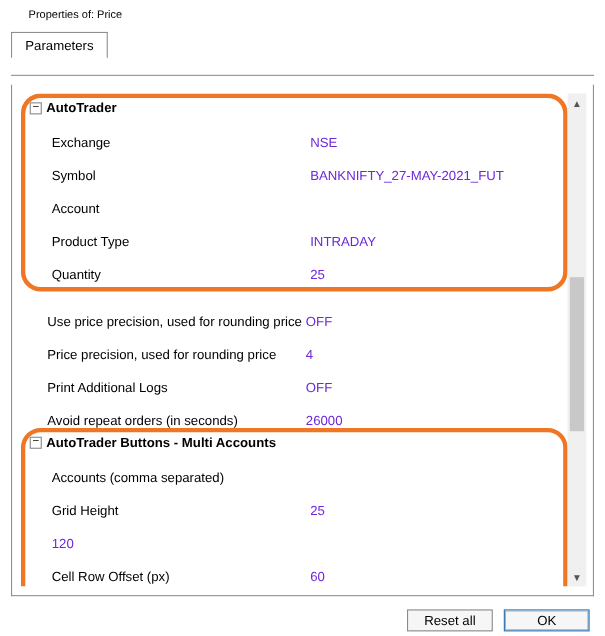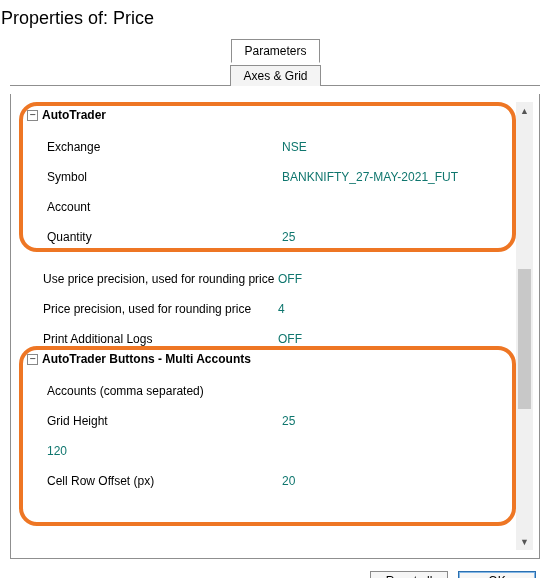--- a/index.html
+++ b/index.html
@@ -7,29 +7,28 @@
     margin: 0; padding: 0;
     width: 550px; height: 578px;
     font-family: "Segoe UI", Tahoma, sans-serif;
     font-size: 12px;
     background: #fff;
     color: #000;
     overflow: hidden;
   }
   .window { width: 550px; height: 578px; position: relative; }
   .title {
-    padding: 8px 10px 4px 1px;
-    font-size: 18px;
+    padding: 8px 10px 4px 26px;
+    font-size: 10px;
   }
   .tabstrip {
     display: flex;
-    align-items: center;
-    padding: 6px 10px 0 10px;
-    position: relative;
-    flex-direction: column;
+    align-items: flex-start;
+    padding: 6px 10px 16px 10px;
+    position: relative;
   }
   .tabstrip::after {
     content: "";
     position: absolute;
     left: 10px; right: 10px; bottom: 0;
     border-bottom: 1px solid #8f8f8f;
     z-index: 0;
   }
   .tab {
     border: 1px solid #8f8f8f;
@@ -124,21 +123,21 @@
     align-items: flex-end;
     min-height: 30px;
     padding-left: 20px;
   }
   .row .label {
     width: 235px;
     flex: none;
   }
   .row .value {
     flex: 1;
-    color: #0f766e;
+    color: #6d28d9;
   }
   .callout {
     border: 4px solid #ee7624;
     border-radius: 18px;
     padding: 0 4px 4px 4px;
     margin-bottom: 4px;
   }
   .callout.first { margin-top: 0; }
   .plain-section {
     padding: 0 1px 0 4px;
@@ -169,21 +168,20 @@
 <body>
 
 <div class="window">
 
   <div class="title">
     <span>Properties of: </span><span>Price</span>
   </div>
 
   <div class="tabstrip">
     <div class="tab active">Parameters</div>
-    <div class="tab inactive">Axes &amp; Grid</div>
   </div>
 
   <div class="panel-outer">
     <div class="scrollwrap">
       <div class="content">
 
         <div class="callout first">
           <div class="group">
             <div class="group-header">
               <span class="toggle">−</span>
@@ -194,38 +192,46 @@
               <span class="value">NSE</span>
             </div>
             <div class="row">
               <span class="label">Symbol</span>
               <span class="value">BANKNIFTY_27-MAY-2021_FUT</span>
             </div>
             <div class="row">
               <span class="label">Account</span>
             </div>
             <div class="row">
+              <span class="label">Product Type</span>
+              <span class="value">INTRADAY</span>
+            </div>
+            <div class="row">
               <span class="label">Quantity</span>
               <span class="value">25</span>
             </div>
           </div>
         </div>
 
         <div class="plain-section">
           <div class="row">
             <span class="label">Use price precision, used for rounding price</span>
             <span class="value">OFF</span>
           </div>
           <div class="row">
             <span class="label">Price precision, used for rounding price</span>
             <span class="value">4</span>
           </div>
           <div class="row">
             <span class="label">Print Additional Logs</span>
             <span class="value">OFF</span>
+          </div>
+          <div class="row">
+            <span class="label">Avoid repeat orders (in seconds)</span>
+            <span class="value">26000</span>
           </div>
         </div>
 
         <div class="callout">
           <div class="group">
             <div class="group-header">
               <span class="toggle">−</span>
               <span class="group-title">AutoTrader Buttons - Multi Accounts</span>
             </div>
             <div class="row">
@@ -233,21 +239,21 @@
             </div>
             <div class="row">
               <span class="label">Grid Height</span>
               <span class="value">25</span>
             </div>
             <div class="row">
               <span class="value">120</span>
             </div>
             <div class="row">
               <span class="label">Cell Row Offset (px)</span>
-              <span class="value">20</span>
+              <span class="value">60</span>
             </div>
             <div class="row">
               
               
             </div>
 
           </div>
         </div>
 
       </div>

